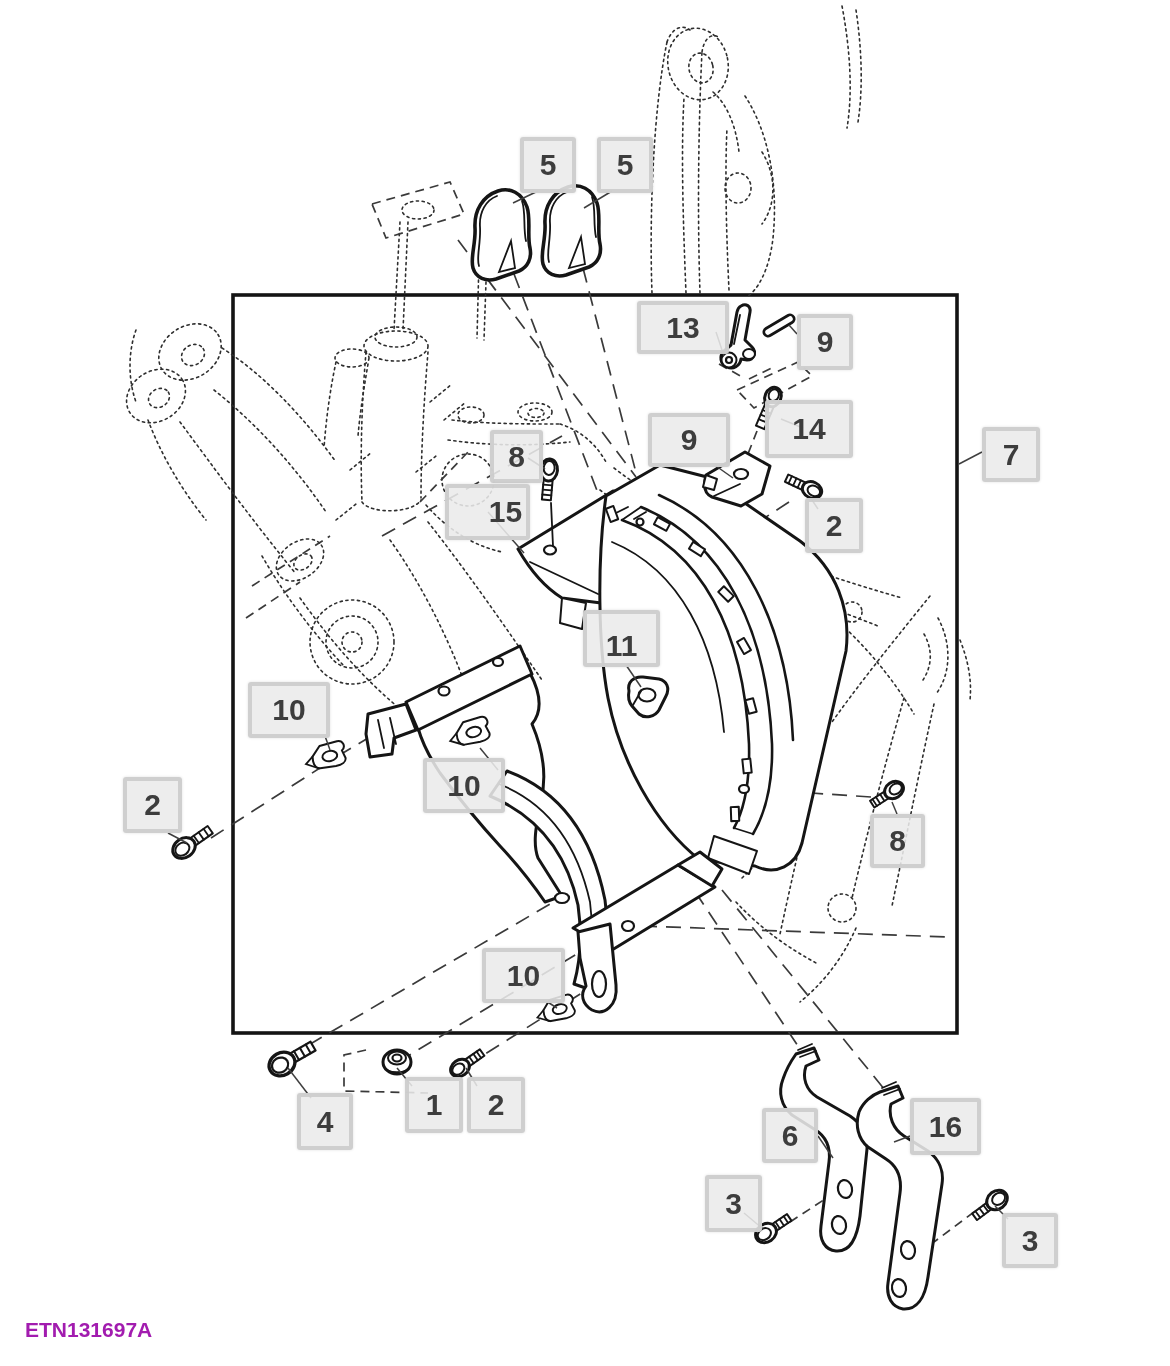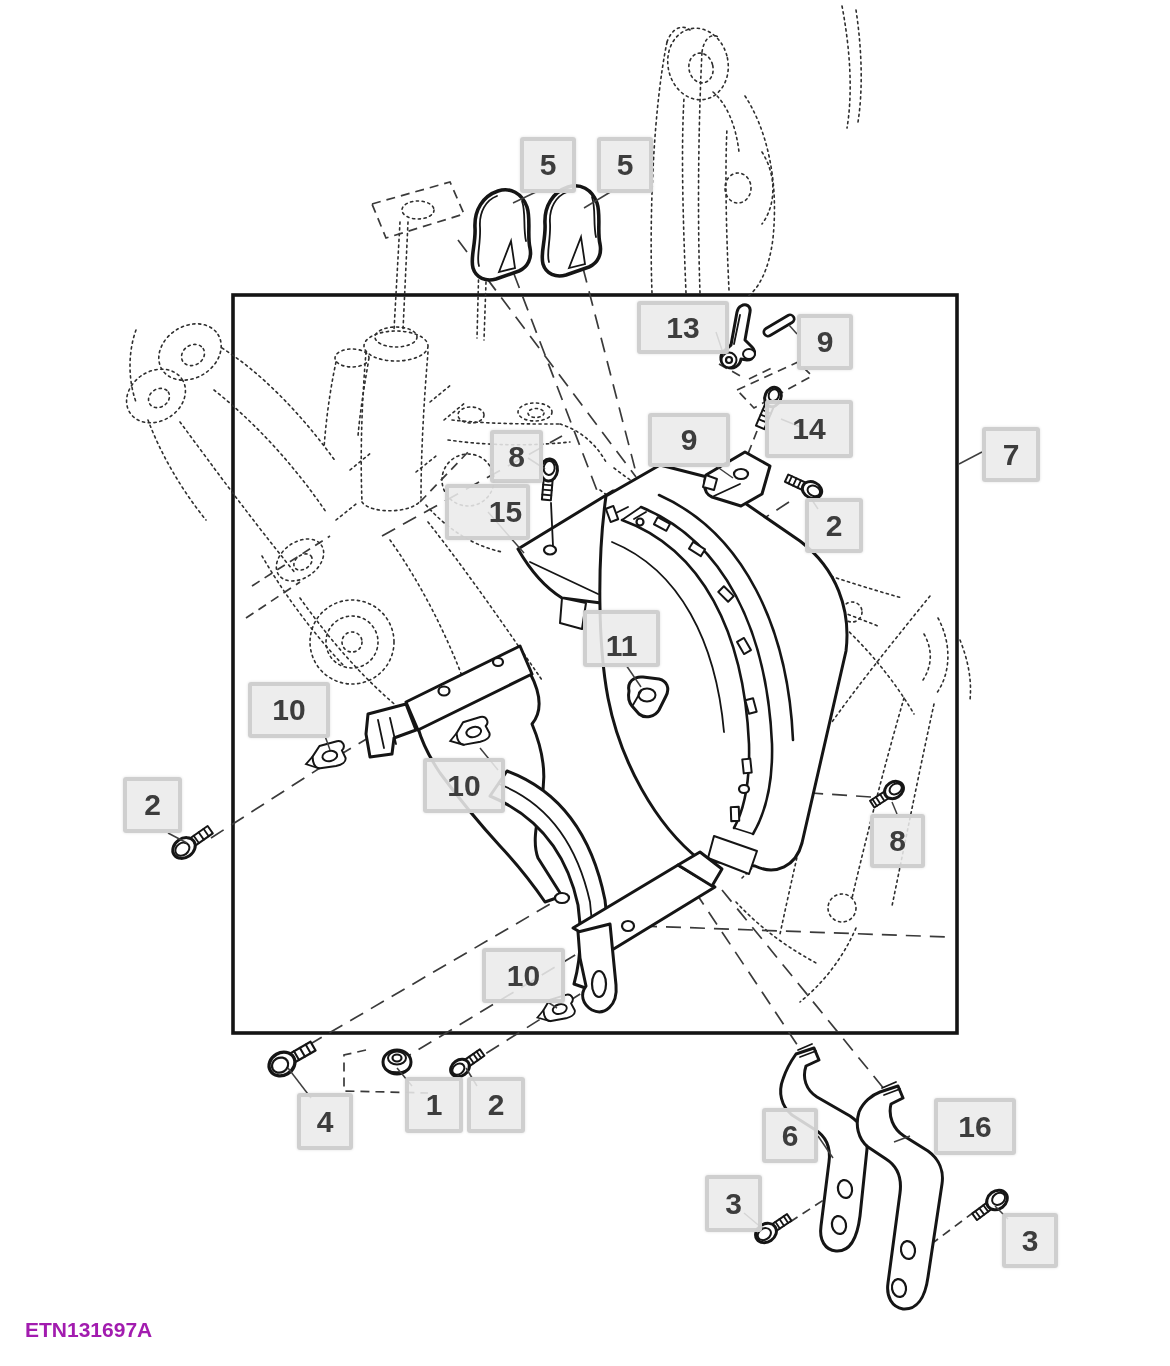--- a/index.html
+++ b/index.html
@@ -432,21 +432,21 @@
       </div>
       <div class="callout" style="left: 405px; top: 1077px; width: 58px; height: 56px;">
         <span>1</span>
       </div>
       <div class="callout" style="left: 467px; top: 1077px; width: 58px; height: 56px;">
         <span>2</span>
       </div>
       <div class="callout" style="left: 762px; top: 1108px; width: 56px; height: 55px;">
         <span>6</span>
       </div>
-      <div class="callout" style="left: 910px; top: 1098px; width: 82px; height: 57px; margin-left: 24px;">
+      <div class="callout" style="left: 910px; top: 1098px; width: 71px; height: 57px;">
         <span>16</span>
       </div>
       <div class="callout" style="left: 705px; top: 1175px; width: 57px; height: 57px;">
         <span>3</span>
       </div>
       <div class="callout" style="left: 1002px; top: 1213px; width: 56px; height: 55px;">
         <span>3</span>
       </div>
     </div>
 </div>

